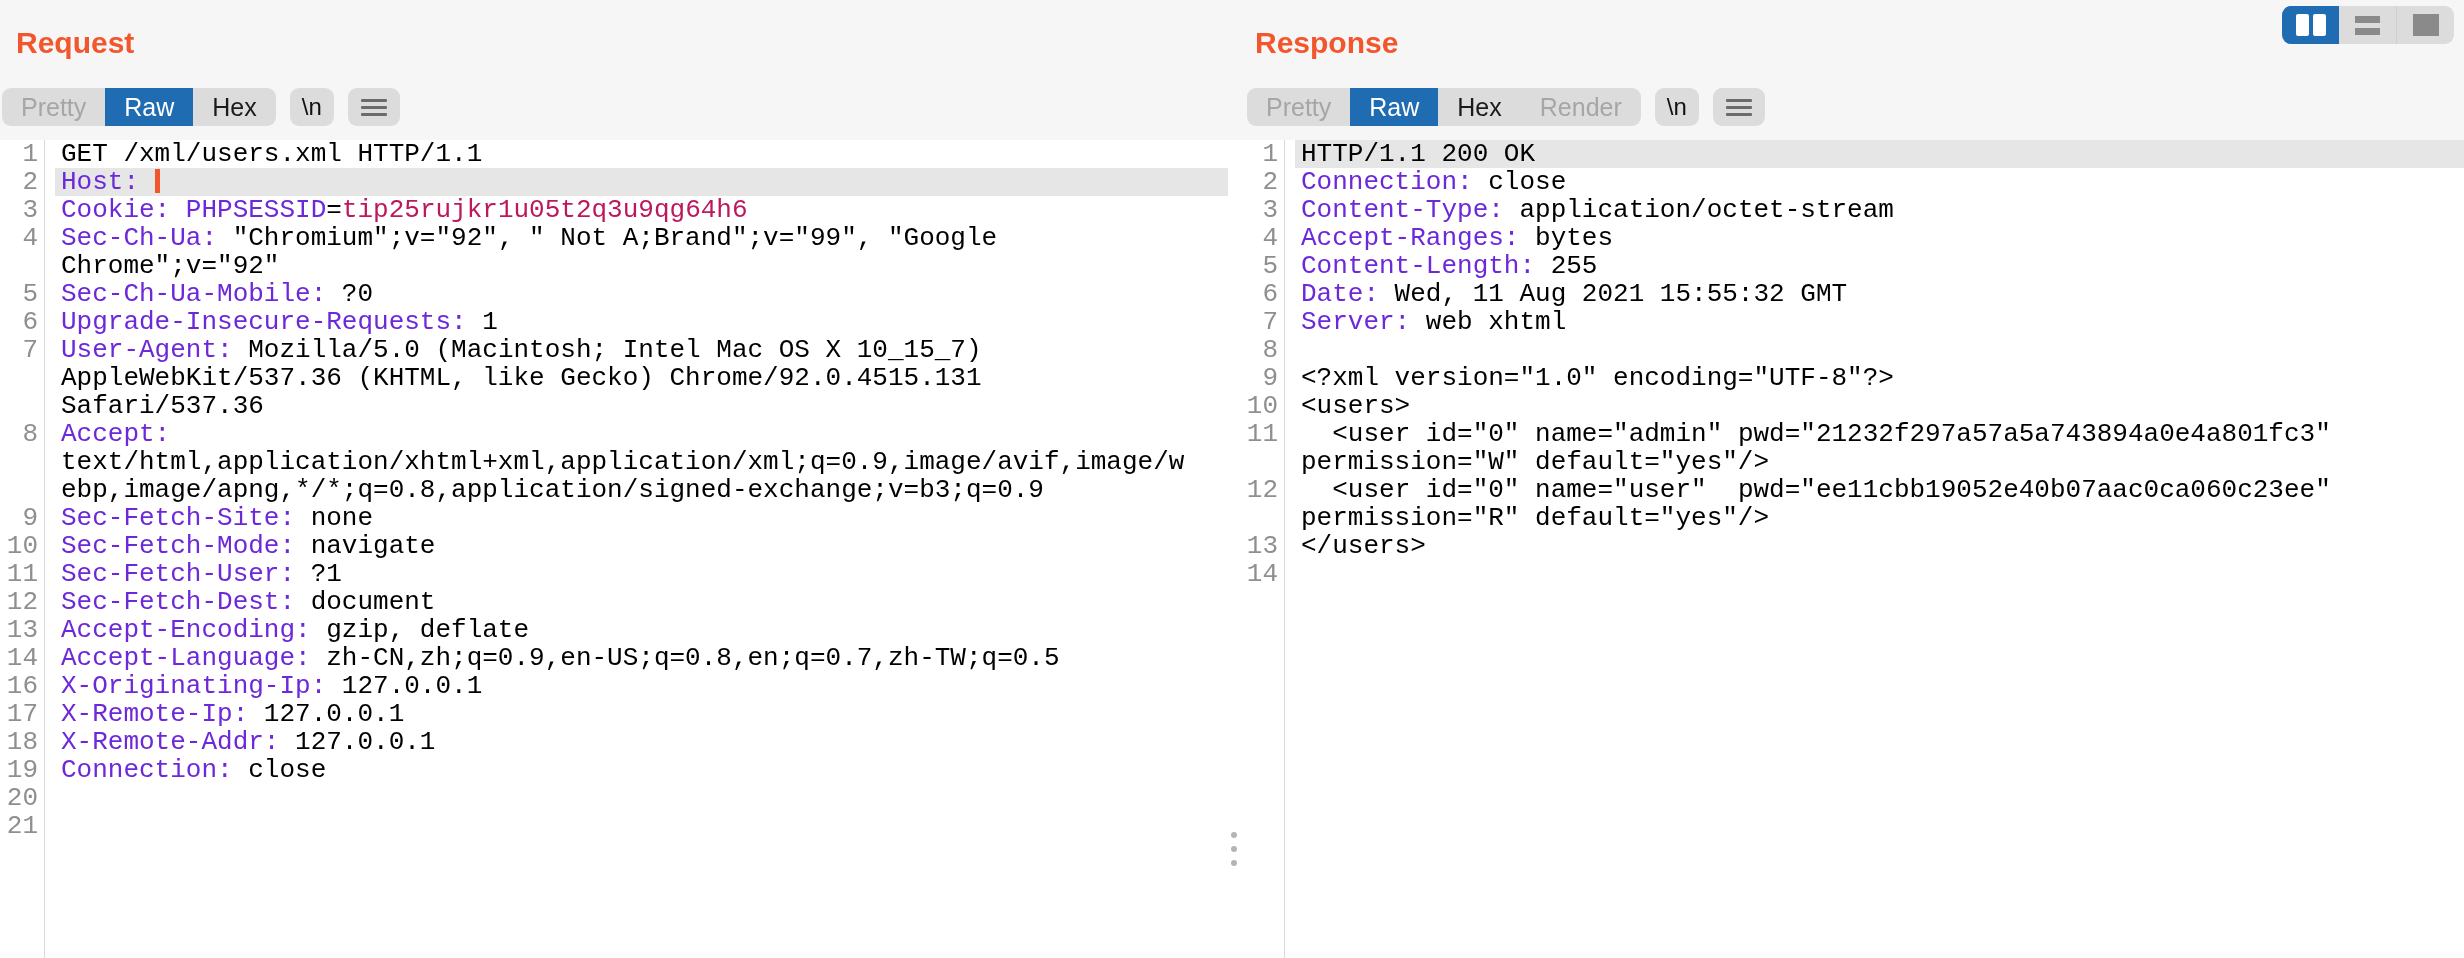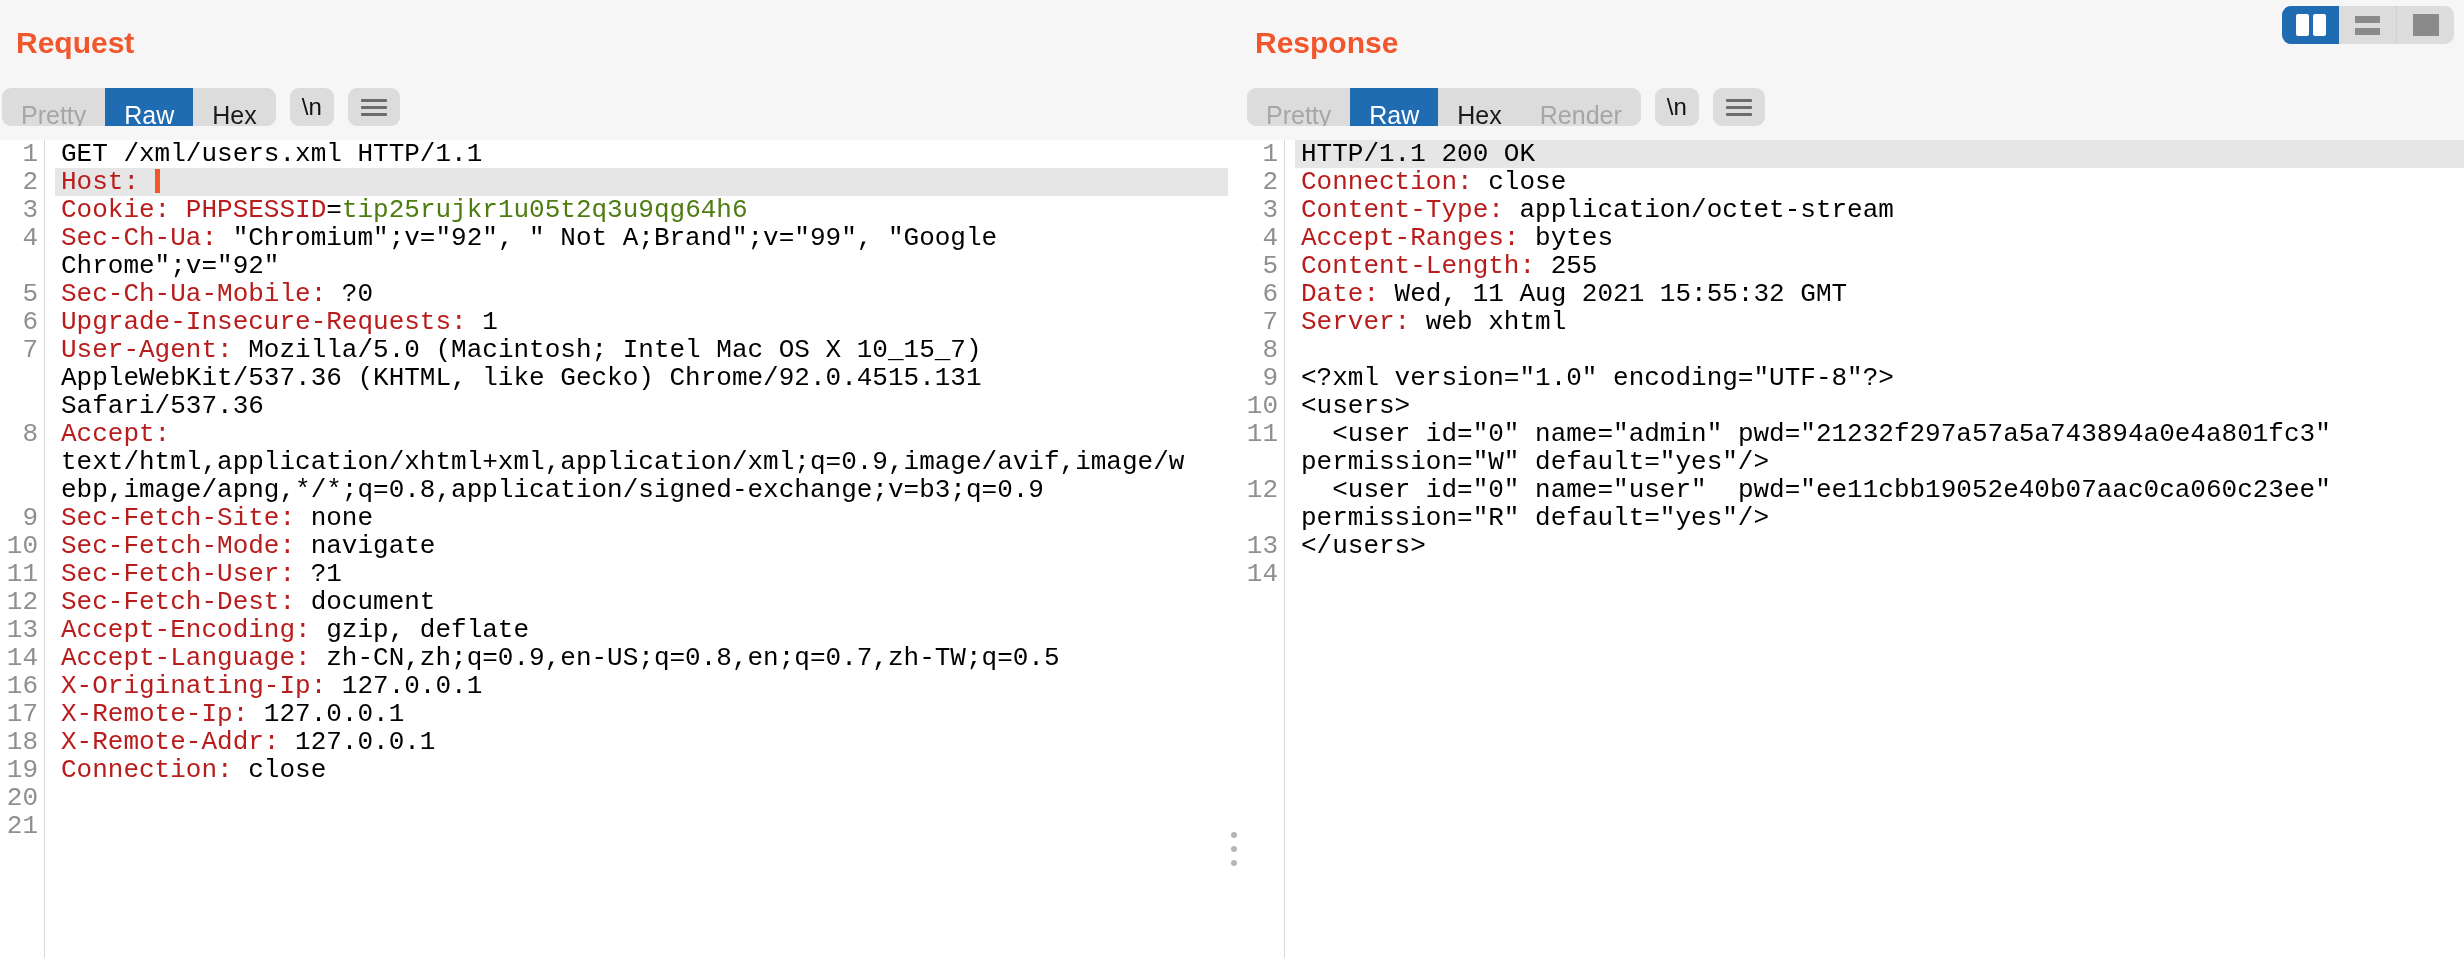--- a/index.html
+++ b/index.html
@@ -10,42 +10,42 @@
   }
   .topstrip{position:absolute;left:0;top:0;width:2464px;height:140px;background:#f6f6f6;}
   .panel-title{position:absolute;top:26px;font-size:30px;font-weight:700;color:#f2562c;letter-spacing:0;}
   #req-title{left:16px;}
   #res-title{left:1255px;}
 
   .tabbar{position:absolute;top:88px;height:38px;display:flex;gap:14px;align-items:stretch;}
   #req-tabs{left:2px;}
   #res-tabs{left:1247px;}
   .tabgroup{display:flex;background:#dcdcdc;border-radius:9px;overflow:hidden;height:38px;}
-  .tab{padding:8px 19px;font-size:25px;line-height:38px;color:#1b1b1b;cursor:default;}
+  .tab{padding:0 19px;font-size:25px;line-height:38px;color:#1b1b1b;cursor:default;}
   .tab.selected{background:#1f6cb3;color:#ffffff;}
   .tab.disabled{color:#a6a6a6;}
   .sq-btn{background:#dcdcdc;border-radius:9px;height:38px;display:flex;align-items:center;justify-content:center;}
   .nl-btn{width:44px;font-size:24px;color:#111;}
   .menu-btn{width:52px;flex-direction:column;gap:4px;}
   .menu-btn .bar{width:26px;height:3px;background:#6b6b6b;border-radius:1px;}
 
   .editor{position:absolute;top:140px;bottom:0;background:#ffffff;
     font-family:"Liberation Mono","DejaVu Sans Mono",monospace;font-size:26px;line-height:28px;}
   #req-editor{left:0;width:1228px;}
   #res-editor{left:1240px;width:1224px;}
   .gutterline{position:absolute;top:0;bottom:0;left:44px;width:1px;background:#d9d9d9;}
   .lines{position:relative;}
   .line{display:flex;min-height:28px;}
   .ln{flex:0 0 38px;padding-right:6px;text-align:right;color:#8f8f8f;user-select:none;}
   .lc{flex:1;margin-left:11px;padding:0 36px 0 6px;white-space:pre-wrap;overflow-wrap:anywhere;color:#000;}
   #res-editor .lc{padding-right:10px;}
   .line.hl .lc{background:#e6e6e6;}
-  .c-h{color:#b91c1c;}
+  .c-h{color:#6d28d9;}
   .c-t{color:#000000;}
-  .c-r{color:#4d7c0f;}
+  .c-r{color:#be185d;}
   .cursor{display:inline-block;width:5px;height:24px;background:#f2562c;vertical-align:-4px;}
 
   .splitter{position:absolute;left:1230px;top:832px;width:8px;height:34px;
     display:flex;flex-direction:column;align-items:center;justify-content:space-between;cursor:col-resize;}
   .splitter .dot{width:6px;height:6px;border-radius:50%;background:#b5b5b5;}
 
   .layout-switcher{position:absolute;left:2282px;top:6px;height:38px;display:flex;border-radius:9px;overflow:hidden;}
   .lsw{width:57px;height:38px;background:#dcdcdc;display:flex;align-items:center;justify-content:center;gap:4px;}
   .lsw.selected{background:#1f6cb3;}
   .lsw + .lsw{border-left:1px solid #cfcfcf;}

